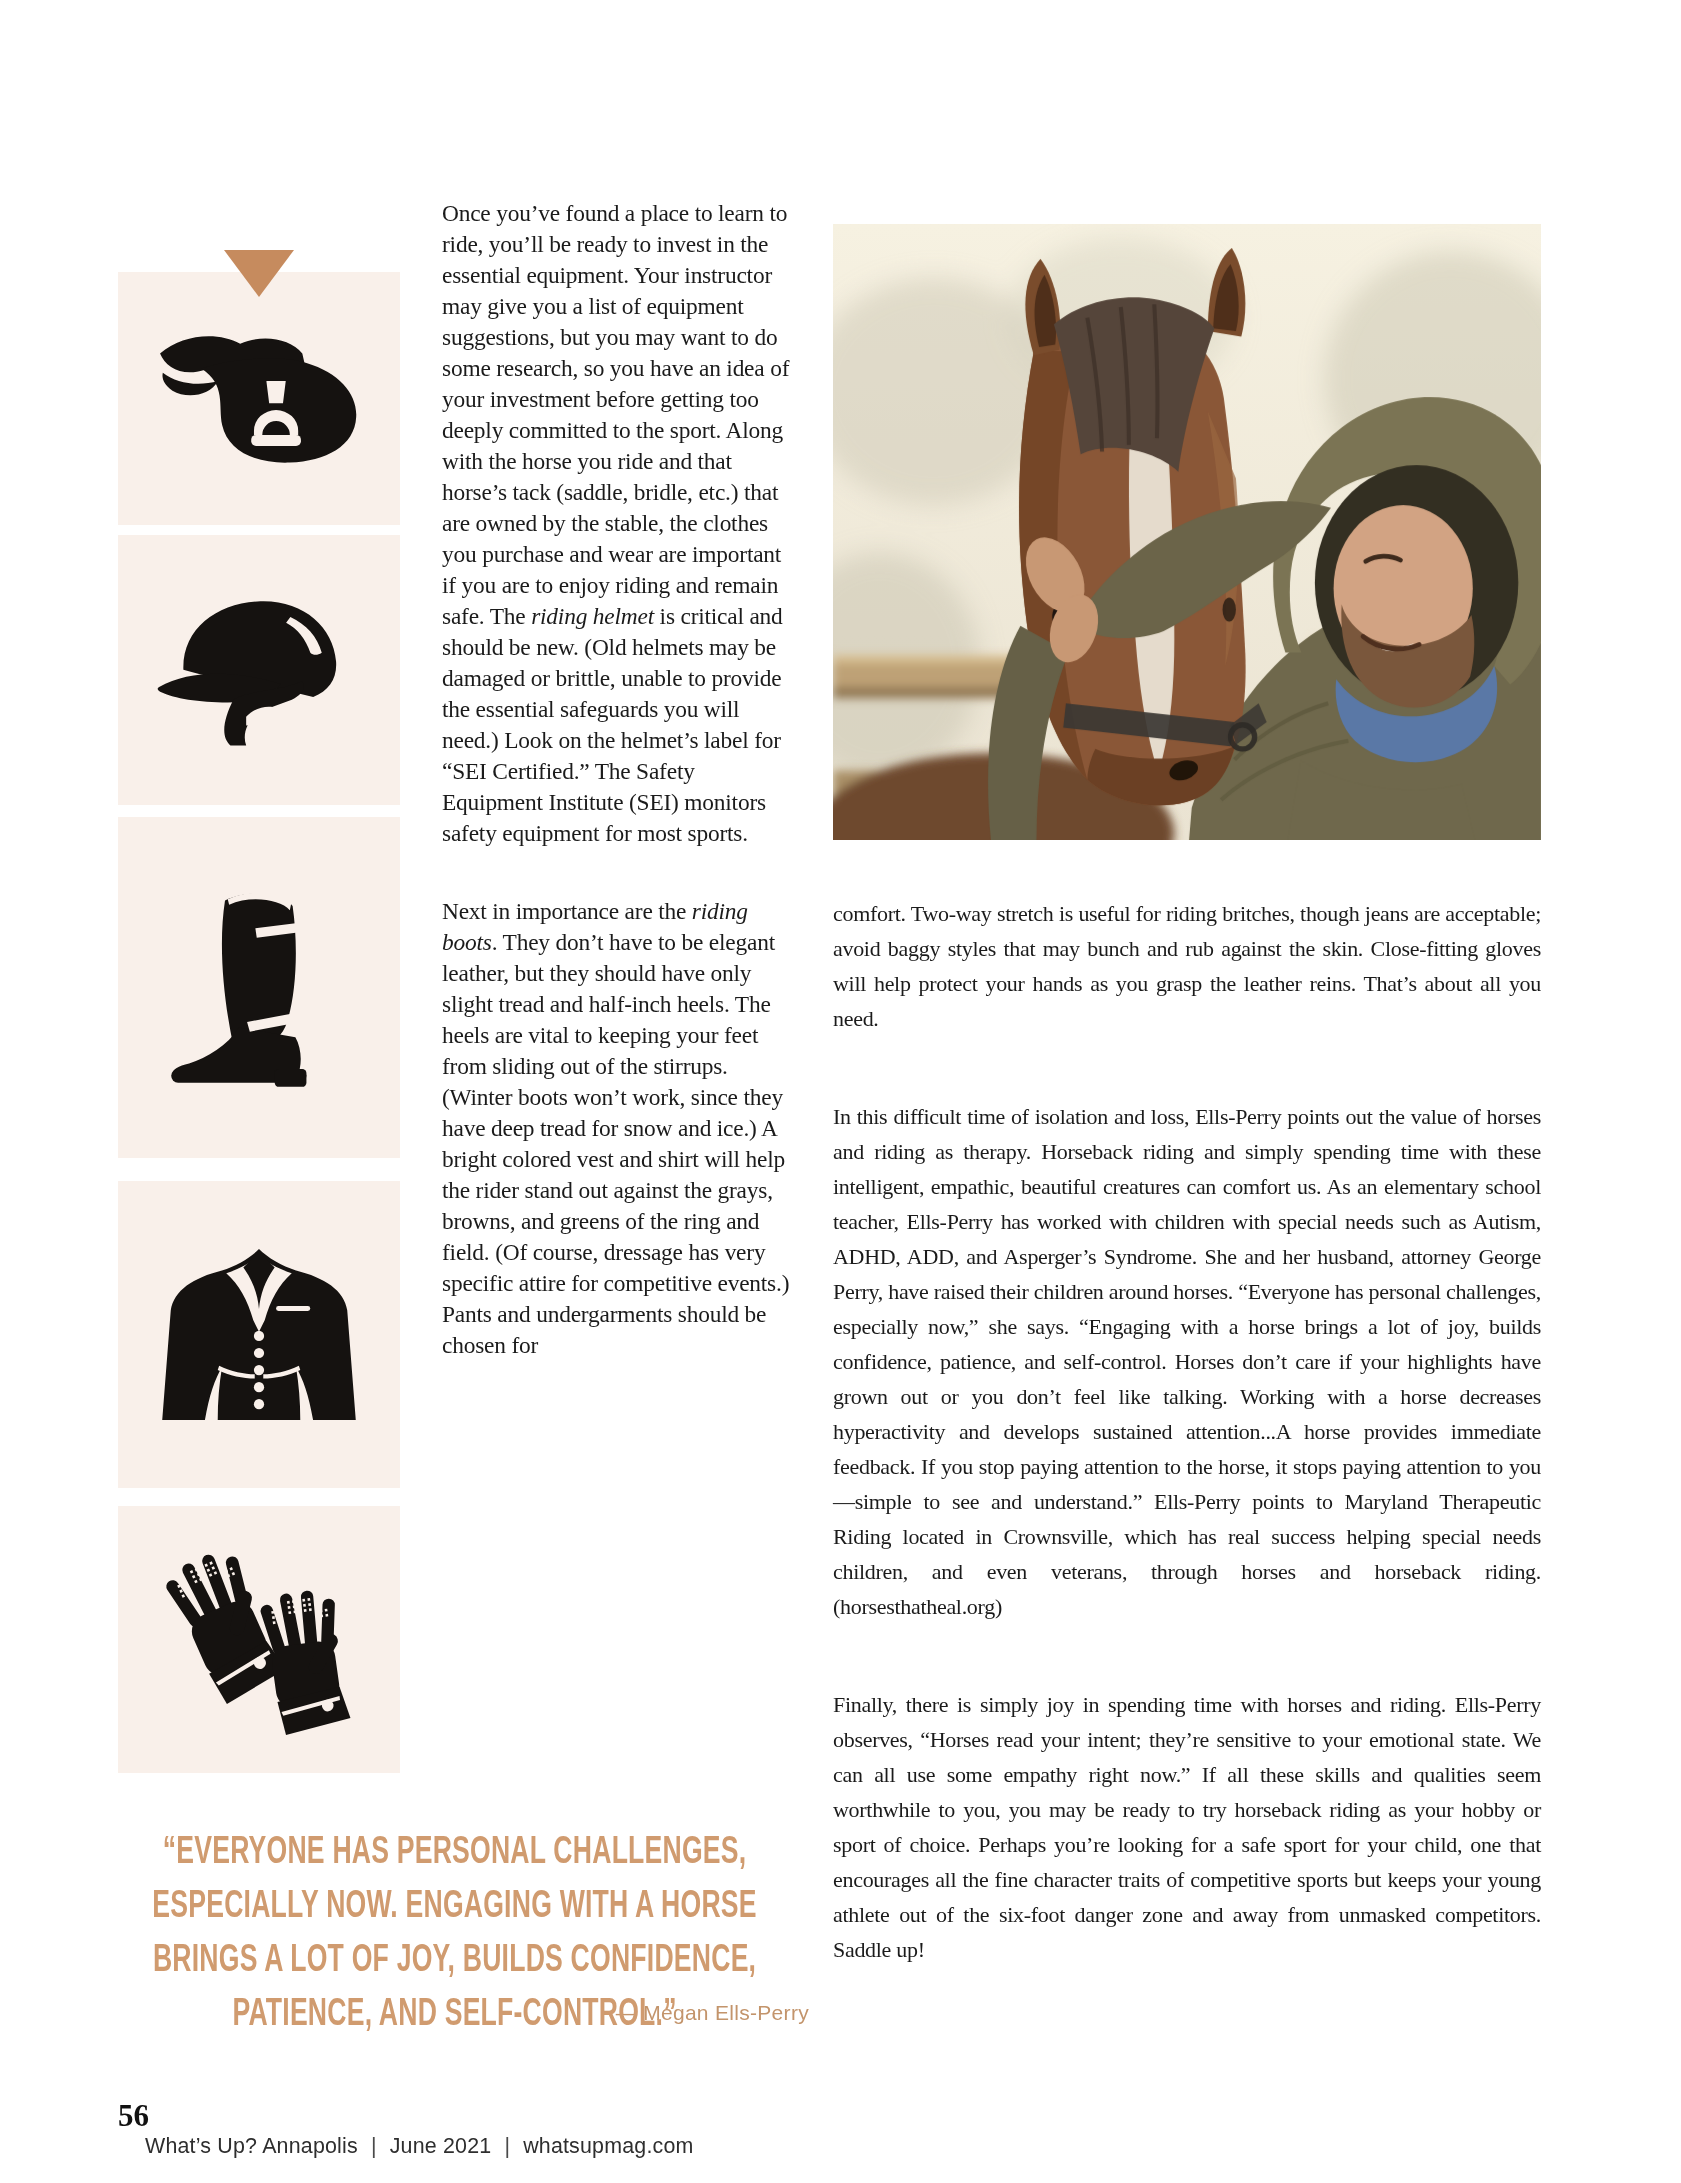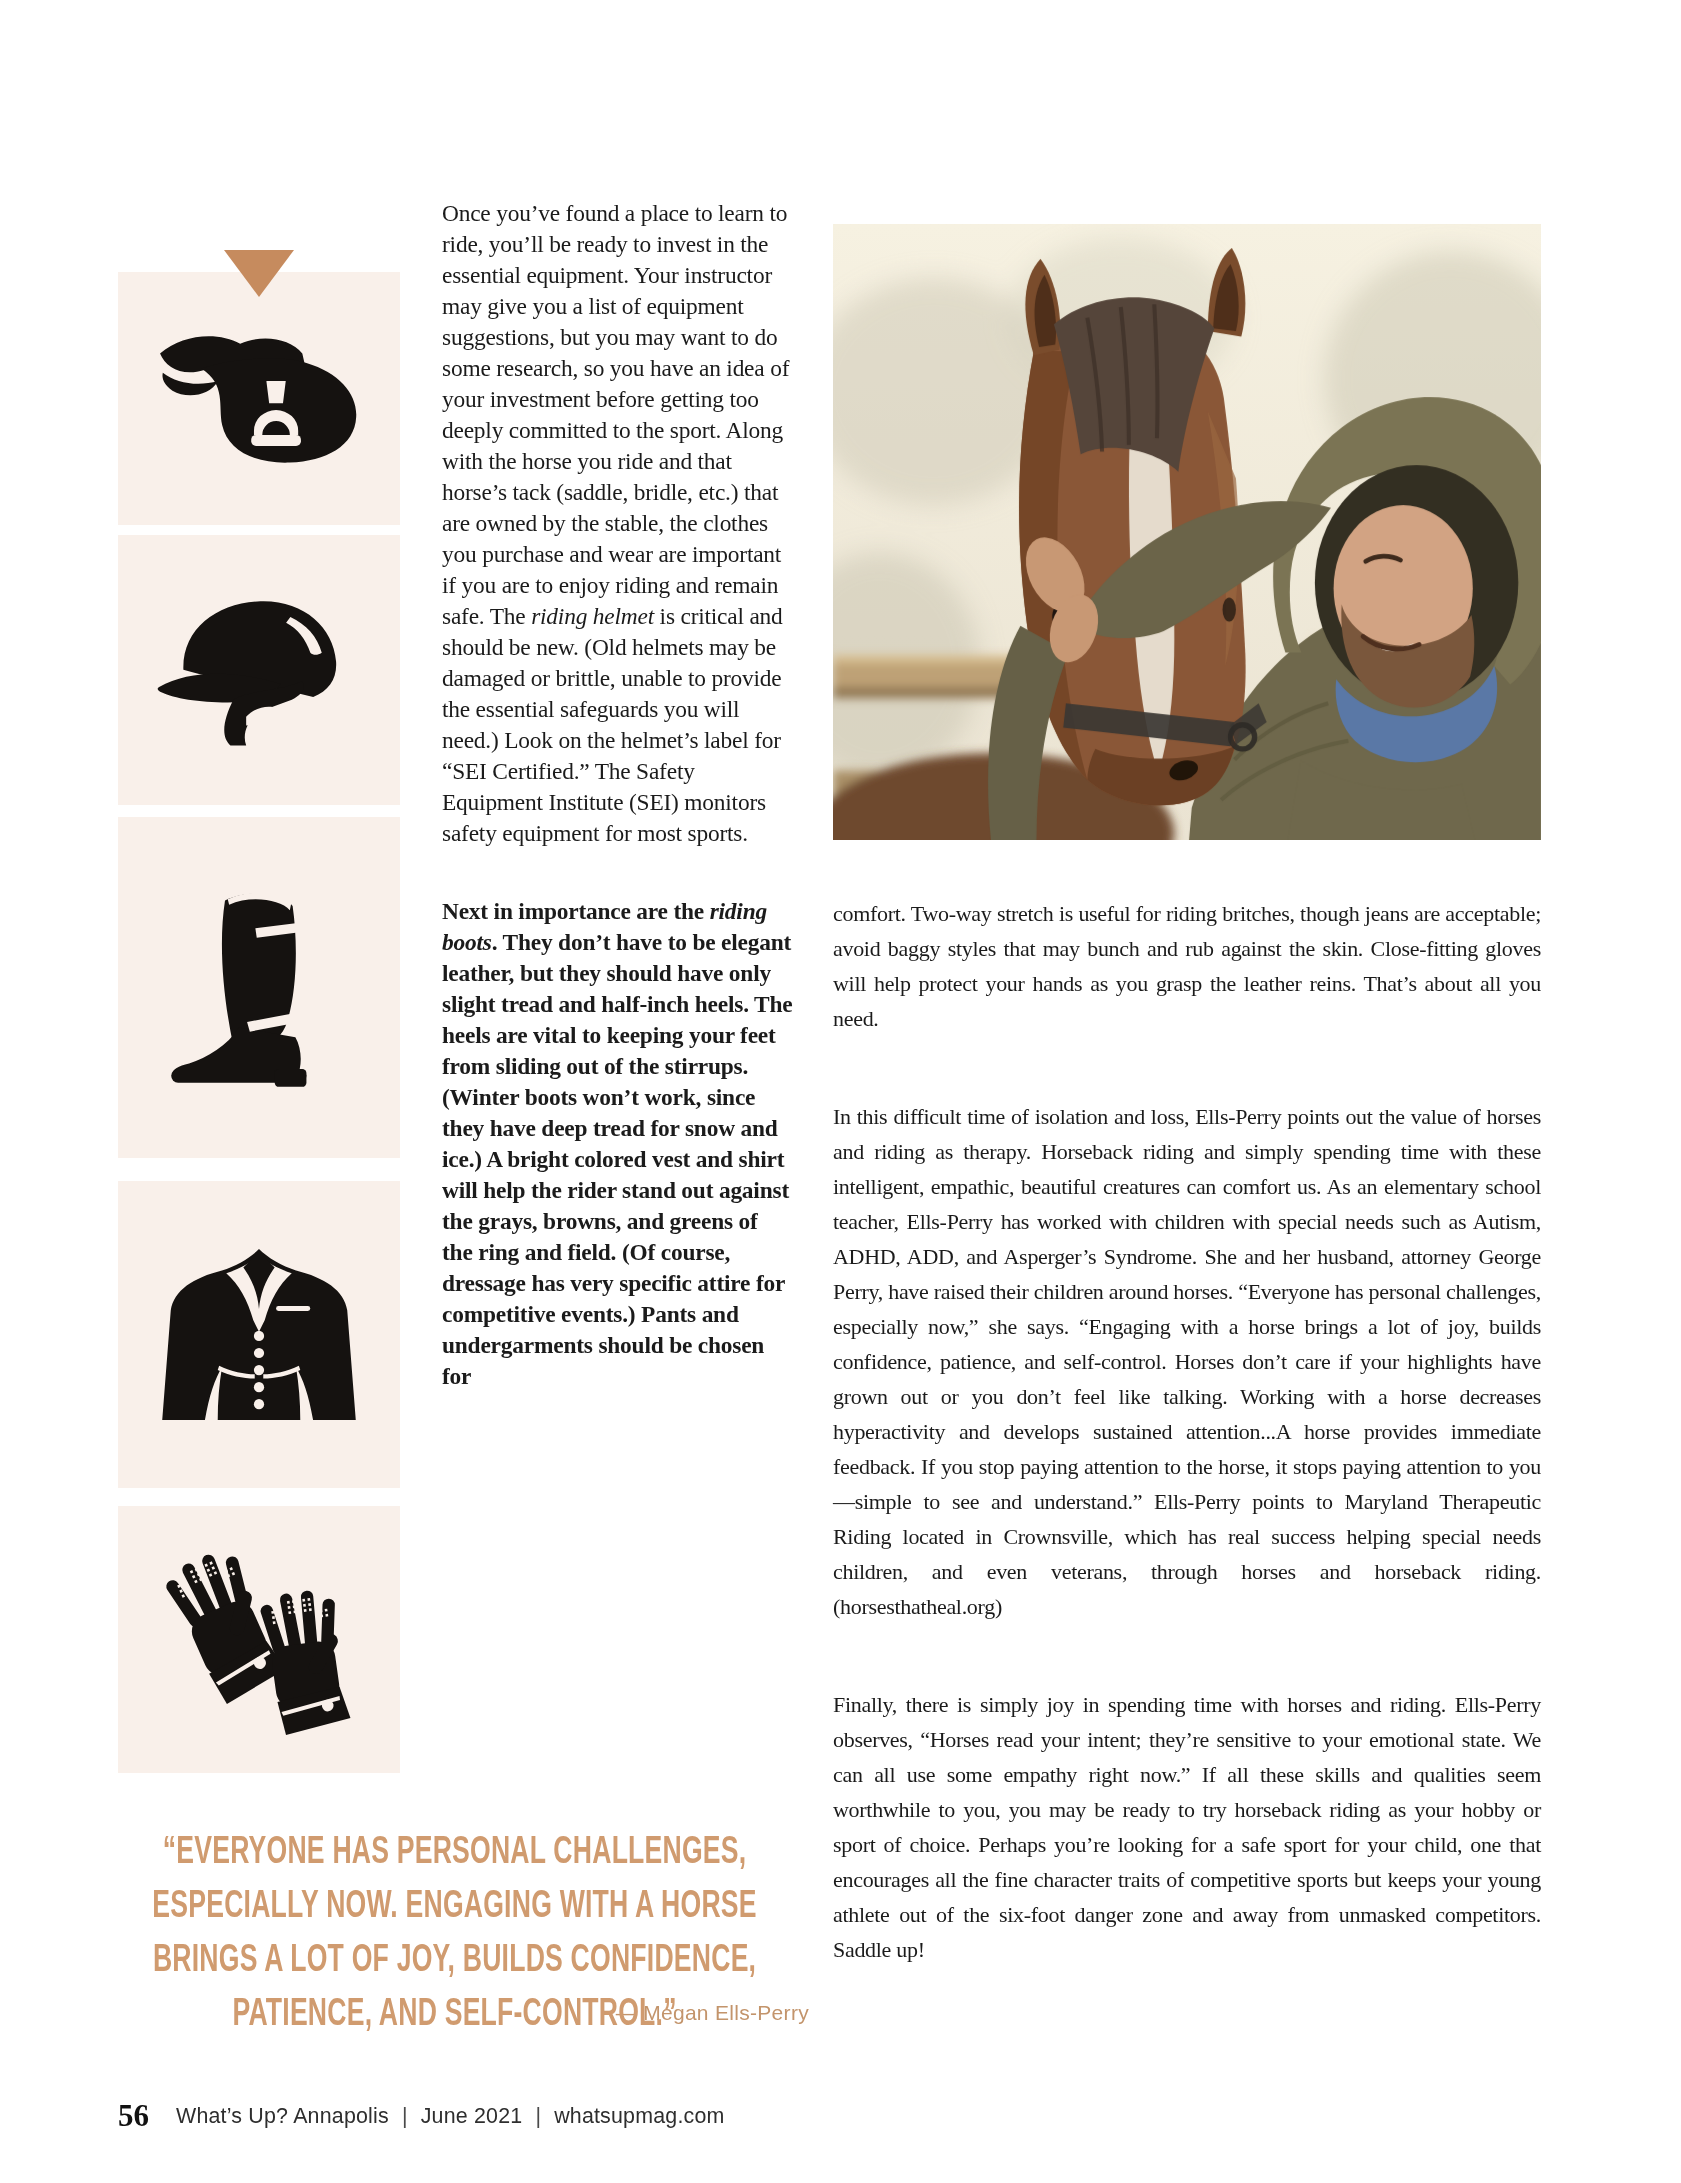--- a/index.html
+++ b/index.html
@@ -34,21 +34,21 @@
 
   .col-mid{position:absolute;left:442px;top:198px;width:351px;}
   .col-mid h1{
     margin:0 0 23px 0;font-size:44px;line-height:47px;font-weight:bold;
     font-family:"Liberation Serif",serif;color:#141414;letter-spacing:-0.7px;
   }
   .col-mid .para{
     font-size:23.4px;line-height:31px;margin:0 0 47px 0;text-align:left;
     letter-spacing:-0.2px;
   }
-  .col-mid .para:last-child{margin-bottom:11px;font-weight:bold;}
+  .col-mid .para:last-child{margin-bottom:11px;}
 
   .photo-wrap{
     position:absolute;left:833px;top:224px;width:708px;height:616px;overflow:hidden;
   }
   .photo-wrap svg{width:100%;height:100%;display:block;}
 
   .col-right{position:absolute;left:833px;top:896px;width:708px;}
   .col-right .para{
     font-size:22px;line-height:35px;margin:0 0 63px 0;text-align:justify;
     letter-spacing:-0.3px;
@@ -63,21 +63,21 @@
     font-size:38px;line-height:54px;text-align:center;
     color:var(--quote-text);letter-spacing:0.3px;
   }
   .pull-quote-attr{
     position:absolute;left:100px;top:2001px;width:709px;text-align:right;
     font-family:"Liberation Sans",sans-serif;font-size:21px;
     color:var(--attribution);letter-spacing:0.3px;
   }
 
   .footer{
-    position:absolute;left:118px;top:2098px;display:flex;align-items:center;
+    position:absolute;left:118px;top:2098px;display:flex;align-items:flex-start;flex-direction:column;
   }
   .footer .page-num{
     font-family:"Liberation Serif",serif;font-weight:bold;font-size:31px;color:#111;
   }
   .footer .footer-line{
     margin-left:27px;font-family:"Liberation Sans",sans-serif;font-size:21.4px;
     color:var(--footer-text);letter-spacing:0.2px;display:flex;gap:13px;
   }
   .footer .sep{color:#4a4a4a;}
 </style>

